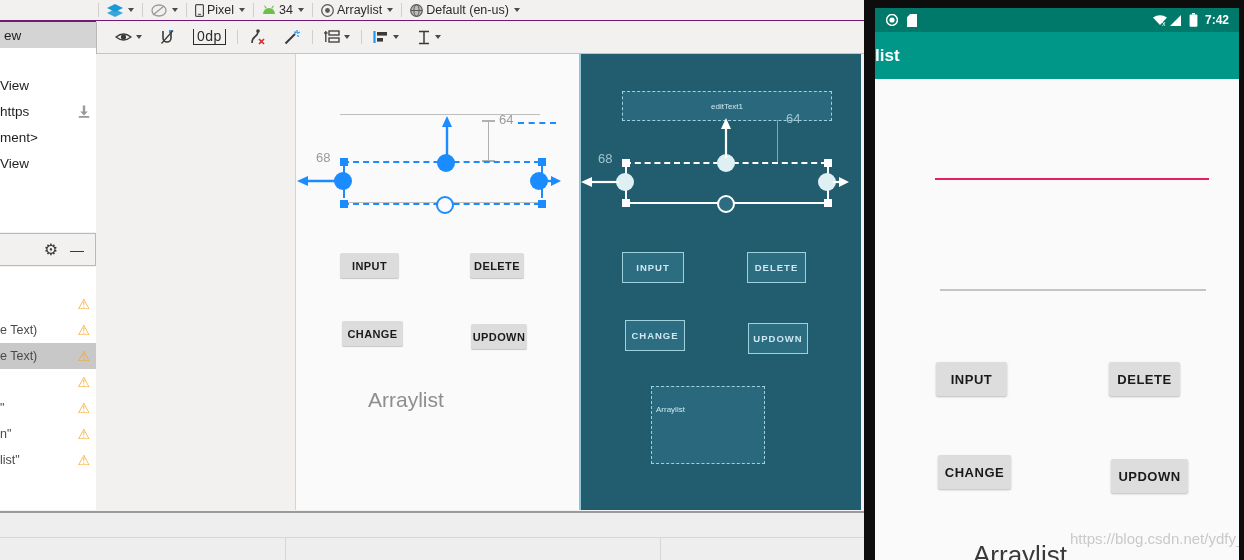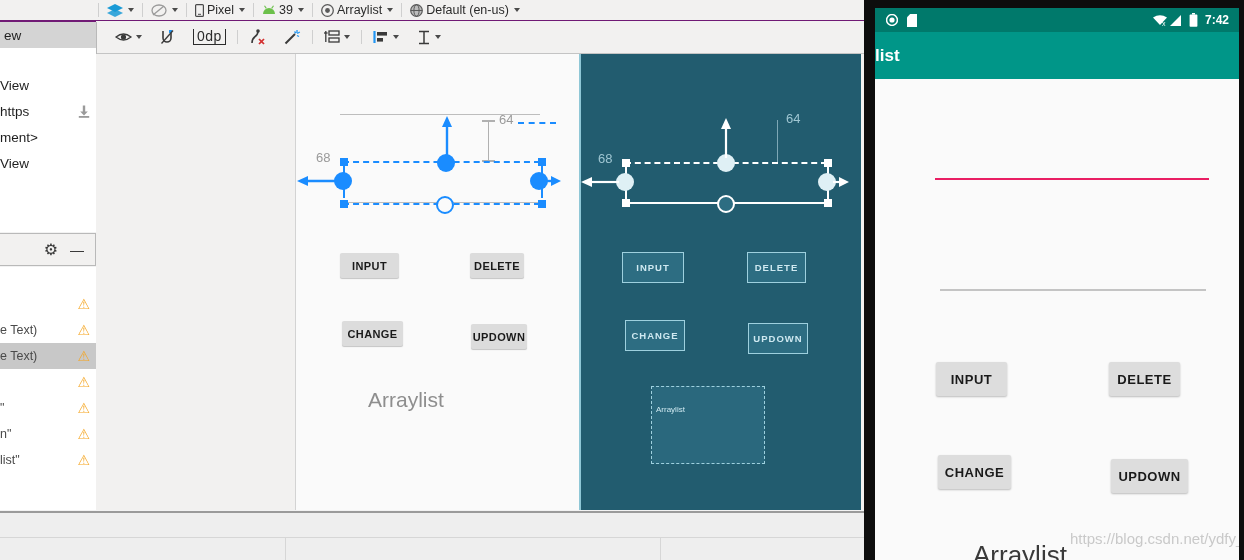--- a/index.html
+++ b/index.html
@@ -215,21 +215,21 @@
   </div>
   <div class="vsep"></div>
   <div class="tb-item">
     <span class="ic">
       <svg width="14" height="11" viewBox="0 0 14 11">
           <path d="M1 9 A6 6 0 0 1 13 9 Z" fill="#6cc04a"></path>
           <line x1="2.5" y1="0.8" x2="4.3" y2="3.4" stroke="#6cc04a" stroke-width="1.1"></line>
           <line x1="11.5" y1="0.8" x2="9.7" y2="3.4" stroke="#6cc04a" stroke-width="1.1"></line>
         </svg>
     </span>
-    <span>39</span>
+    <span>34</span>
       <i class="caret"></i>
   </div>
   <div class="vsep"></div>
   <div class="tb-item">
     <span class="ic">
       <svg width="13" height="13" viewBox="0 0 13 13">
           <circle cx="6.5" cy="6.5" r="5.8" fill="none" stroke="#5a5a5a" stroke-width="1.3"></circle>
           <circle cx="6.5" cy="6.5" r="2.4" fill="#5a5a5a"></circle>
         </svg>
     </span>
@@ -463,20 +463,23 @@
     </div>
     <div class="d-btn" style="left:175px;top:270px;width:56px;height:25px;">
       <span>UPDOWN</span>
     </div>
 
     <div id="design-arraylist" style="left:72px;top:334px;">Arraylist</div>
   </div>
 
   <div class="abs" id="blueprint-surface">
 
+    <div class="b-box" style="left:41px;top:37px;width:208px;height:28px;">
+      <div class="b-lbl" style="left:0;right:0;top:10px;text-align:center;">editText1</div>
+    </div>
 
     <div class="abs" style="left:196px;top:66px;width:1px;height:43px;background:#7ea8b6;"></div>
     <div class="b-dim" style="left:205px;top:57px;">64</div>
 
     <div class="b-dash" style="left:44px;top:108px;width:202px;"></div>
     <div class="b-solid" style="left:44px;top:148px;width:202px;"></div>
 
     <div class="b-sq" style="left:41px;top:105px;"></div>
     <div class="b-sq" style="left:243px;top:105px;"></div>
     <div class="b-sq" style="left:41px;top:145px;"></div>

